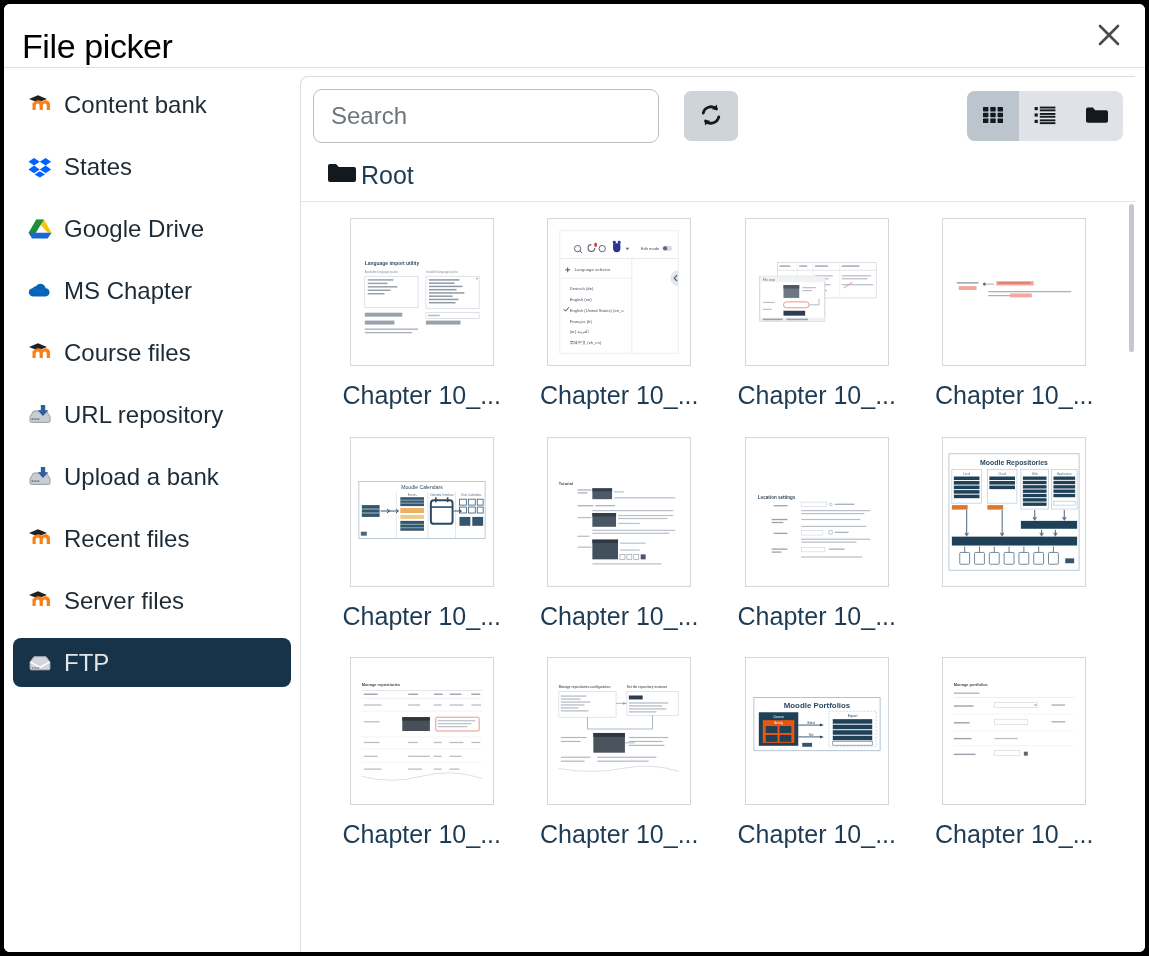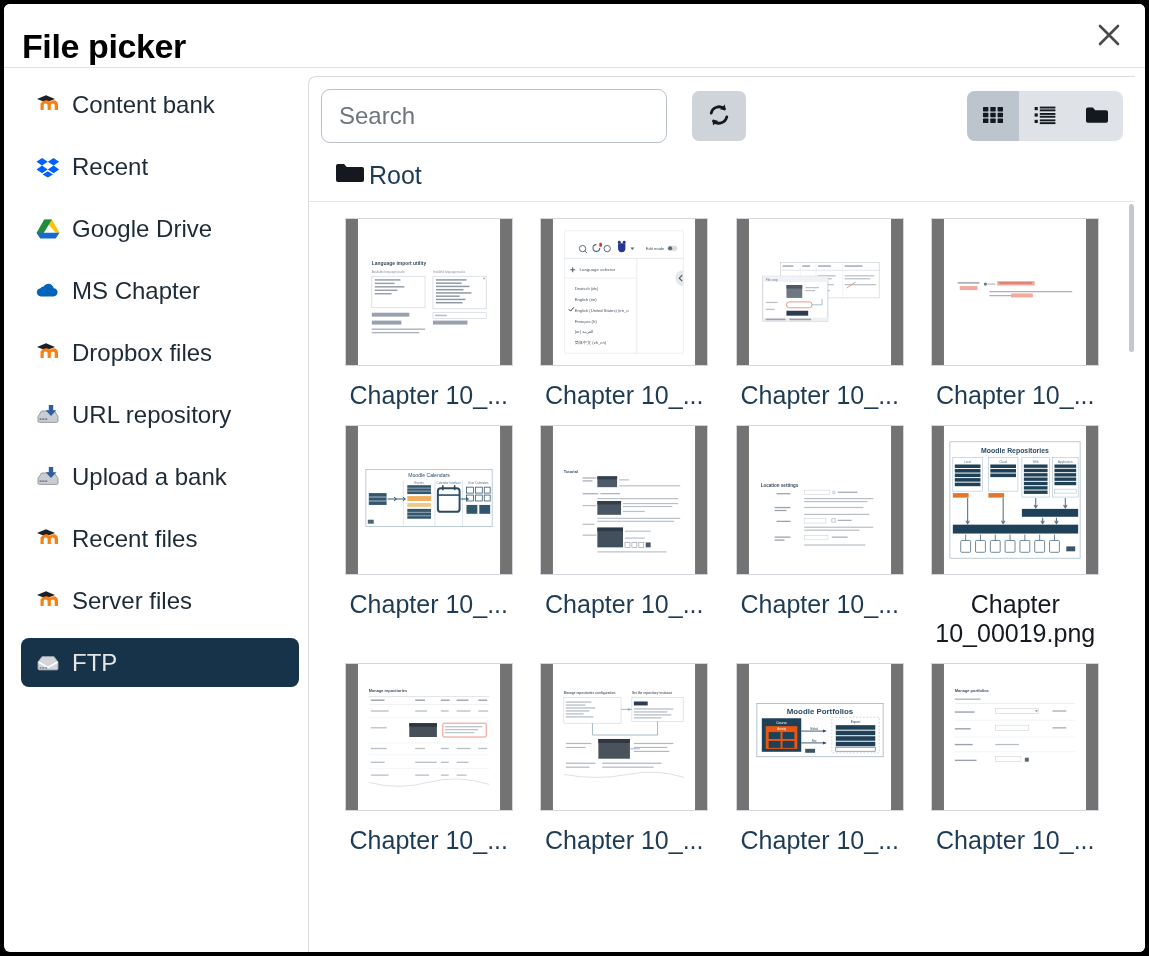--- a/index.html
+++ b/index.html
@@ -30,21 +30,21 @@
     position: relative;
     height: 64px;
     flex: 0 0 64px;
     border-bottom: 1px solid #dee2e6;
     display: flex;
     align-items: center;
     background: #fff;
   }
   .modal-title {
     font-size: 34px;
-    font-weight: bold;
+    font-weight: normal;
     color: #000;
     letter-spacing: -0.4px;
     margin-left: 18px;
     line-height: 1;
     margin-top: 20px;
   }
   .close-btn {
     position: absolute;
     right: 14px; top: 9px;
     width: 44px; height: 44px;
@@ -55,21 +55,20 @@
     padding: 0;
   }
   .close-btn svg { display: block; }
 
   
   .modal-body {
     flex: 1 1 auto;
     display: flex;
     min-height: 0;
     background: #fff;
-    margin-left: 8px;
   }
 
   
   .sidebar {
     width: 296px;
     flex: 0 0 296px;
     padding: 12px 9px 10px 9px;
     background: #fff;
   }
   .repo-item {
@@ -185,34 +184,34 @@
     flex: 1 1 auto;
     min-height: 0;
     overflow: hidden;
     border-top: 1px solid #e3e6e9;
     position: relative;
   }
   .files-grid {
     display: grid;
     grid-template-columns: repeat(4, 1fr);
     padding: 16px 22px 0 22px;
-    row-gap: 0;
+    row-gap: 12px;
   }
   .file-cell {
     display: flex;
     flex-direction: column;
     align-items: center;
     cursor: pointer;
     padding-bottom: 14px;
   }
   .thumb-box {
-    width: 168px;
+    width: 144px;
     height: 148px;
     border: 1px solid #d3d7db;
-    background: #737373;
+    background: #5eead4;
     overflow: hidden;
     display: flex;
     align-items: center;
     justify-content: center;
   }
   .thumb-box.tall { height: 150px; }
   .thumb-box svg { display: block; width: 100%; height: 100%; }
 
   .file-label {
     margin-top: 15px;
@@ -278,21 +277,21 @@
       <div class="repo-item">
         <span class="repo-icon">
           <svg viewBox="0 0 26 26" width="26" height="26">
             <path d="M7 4 L1.5 7.8 L7 11.6 L12.8 7.8 Z" fill="#0061fe"></path>
             <path d="M18.6 4 L24.1 7.8 L18.6 11.6 L12.8 7.8 Z" fill="#0061fe"></path>
             <path d="M7 19.2 L1.5 15.4 L7 11.6 L12.8 15.4 Z" fill="#0061fe"></path>
             <path d="M18.6 19.2 L24.1 15.4 L18.6 11.6 L12.8 15.4 Z" fill="#0061fe"></path>
             <path d="M7.6 20.6 L12.8 17.2 L18 20.6 L12.8 23.6 Z" fill="#0061fe"></path>
           </svg>
         </span>
-        <span class="repo-label">Recent</span>
+        <span class="repo-label">States</span>
       </div>
 
       <div class="repo-item">
         <span class="repo-icon">
           <svg viewBox="0 0 26 26" width="26" height="26">
             <path d="M9.2 3.5 L16.9 3.5 L24.5 16.8 L20.7 16.8 Z" fill="#ffc107"></path>
             <path d="M9.2 3.5 L1.6 16.8 L5.4 22.4 L16.9 3.5 Z" fill="#1e8e3e"></path>
             <path d="M1.6 16.8 L5.4 22.4 L20.7 22.4 L24.5 16.8 Z" fill="#1967d2"></path>
           </svg>
         </span>
@@ -309,21 +308,21 @@
         <span class="repo-label">MS Chapter</span>
       </div>
 
       <div class="repo-item">
         <span class="repo-icon">
           <svg viewBox="0 0 26 26" width="26" height="26">
             <path d="M2 7 L11 3.2 L20 7 L11 10.6 Z" fill="#1d2125"></path>
             <path d="M5.5 11.5 v6.5 h3.2 v-4.4 c0-1.3 .9-2 2-2 s1.9 .7 1.9 2 V18 h3.2 v-4.4 c0-1.3 .9-2 2-2 s1.9 .7 1.9 2 V18 h3.3 v-5.3 c0-2.6-1.9-4.4-4.4-4.4 c-1.5 0-2.8 .7-3.5 1.7 c-.8-1-2-1.7-3.5-1.7 c-1.3 0-2.5 .5-3.2 1.3 v-1z" fill="#f98012"></path>
           </svg>
         </span>
-        <span class="repo-label">Dropbox files</span>
+        <span class="repo-label">Course files</span>
       </div>
 
       <div class="repo-item">
         <span class="repo-icon">
           <svg viewBox="0 0 26 26" width="26" height="26">
             <path d="M3 14.5 L6.5 9 h13 L23 14.5 v4.5 a1.4 1.4 0 0 1 -1.4 1.4 H4.4 A1.4 1.4 0 0 1 3 19 z" fill="#c9ccd1" stroke="#8e949c" stroke-width="0.9"></path>
             <rect x="4.6" y="16.4" width="2" height="1.5" fill="#6f757d"></rect>
             <rect x="7.4" y="16.4" width="2" height="1.5" fill="#6f757d"></rect>
             <rect x="10.2" y="16.4" width="2" height="1.5" fill="#6f757d"></rect>
             <path d="M13.8 3 h4.4 v5.3 h3.1 l-5.3 5.6 l-5.3-5.6 h3.1 z" fill="#2f5d9e"></path>
@@ -808,21 +807,20 @@
                     <rect x="32" y="116" width="10" height="12" rx="1" fill="none" stroke="#4d6a82" stroke-width="0.8"></rect>
                     <rect x="47" y="116" width="10" height="12" rx="1" fill="none" stroke="#4d6a82" stroke-width="0.8"></rect>
                     <rect x="62" y="116" width="10" height="12" rx="1" fill="none" stroke="#4d6a82" stroke-width="0.8"></rect>
                     <rect x="77" y="116" width="10" height="12" rx="1" fill="none" stroke="#4d6a82" stroke-width="0.8"></rect>
                     <rect x="92" y="116" width="10" height="12" rx="1" fill="none" stroke="#4d6a82" stroke-width="0.8"></rect>
                     <rect x="107" y="116" width="10" height="12" rx="1" fill="none" stroke="#4d6a82" stroke-width="0.8"></rect>
                   </g>
                   <rect x="124" y="122" width="9" height="5" fill="#3a5569"></rect>
                 </svg>
               </div>
-              <div class="file-label expanded">Chapter 10_00019.png</div>
             </div>
 
             <div class="file-cell">
               <div class="thumb-box">
                 <svg viewBox="0 0 144 148">
                   <rect width="144" height="148" fill="#fff"></rect>
                   <text x="11" y="28" font-size="4" fill="#3b4a5a" font-weight="bold" font-family="sans-serif">Manage repositories</text>
                   <line x1="11" y1="33" x2="133" y2="33" stroke="#c5cad1" stroke-width="0.5"></line>
                   <g fill="#9aa2ac">
                     <rect x="13" y="36" width="14" height="1.4"></rect>

